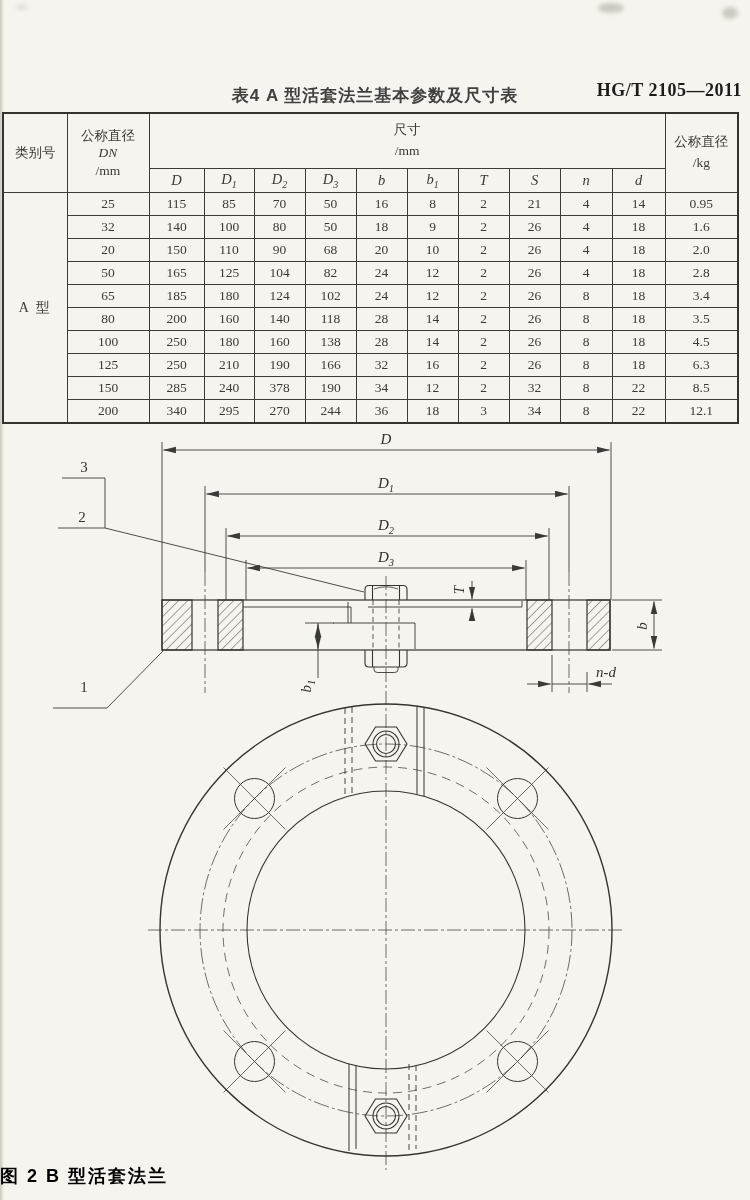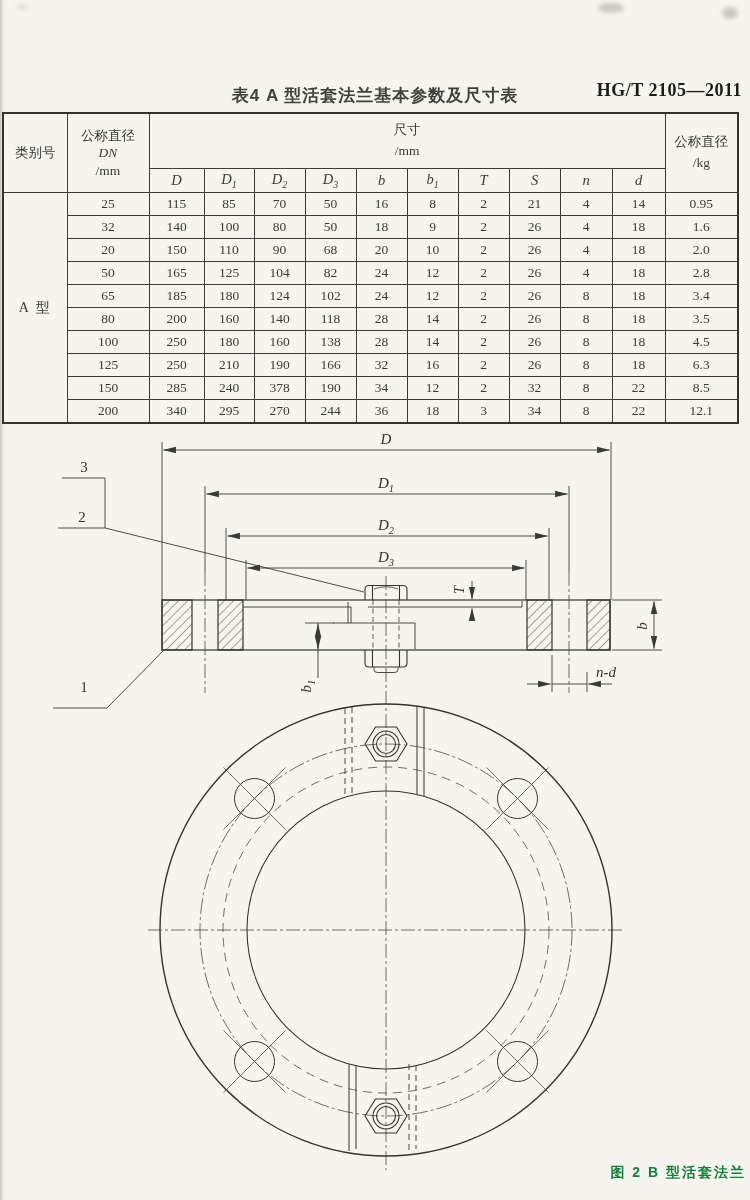--- a/index.html
+++ b/index.html
@@ -39,23 +39,23 @@
   tbody td{height:22px;}
   .c-size div{line-height:1.55;}
   .c-dn div{line-height:1.3;font-family:Liberation Serif, serif;}
   .c-mass div{line-height:1.55;}
   .it{font-style:italic;}
   td.cat{font-size:14px; letter-spacing:2px;margin-left:26px;}
   #dim-header-row th i{font-style:italic; font-size:14.5px;}
   #dim-header-row th sub{font-size:10px;}
 
   .figure-caption{
-    position:absolute; top:1164px; left:0; width:746px; text-align:right;
+    position:absolute; top:1164px; left:0; width:746px; text-align:left;
     font-family:"Liberation Sans","DejaVu Sans",sans-serif;
-    font-weight:bold; font-size:14px; color:#15803d; letter-spacing:2px;
+    font-weight:bold; font-size:18px; color:#000000; letter-spacing:2px;
   }
   svg.drawing{position:absolute; top:420px; left:0;}
   svg text{font-family:"Liberation Serif","DejaVu Serif",serif;}
   .dimlbl{font-style:italic; font-size:15px; fill:#33322f;}
   .dimsub{font-style:italic; font-size:10.5px; fill:#33322f;}
   .callout{font-size:15px; fill:#33322f;}
 </style>
 </head>
 <body>
 

